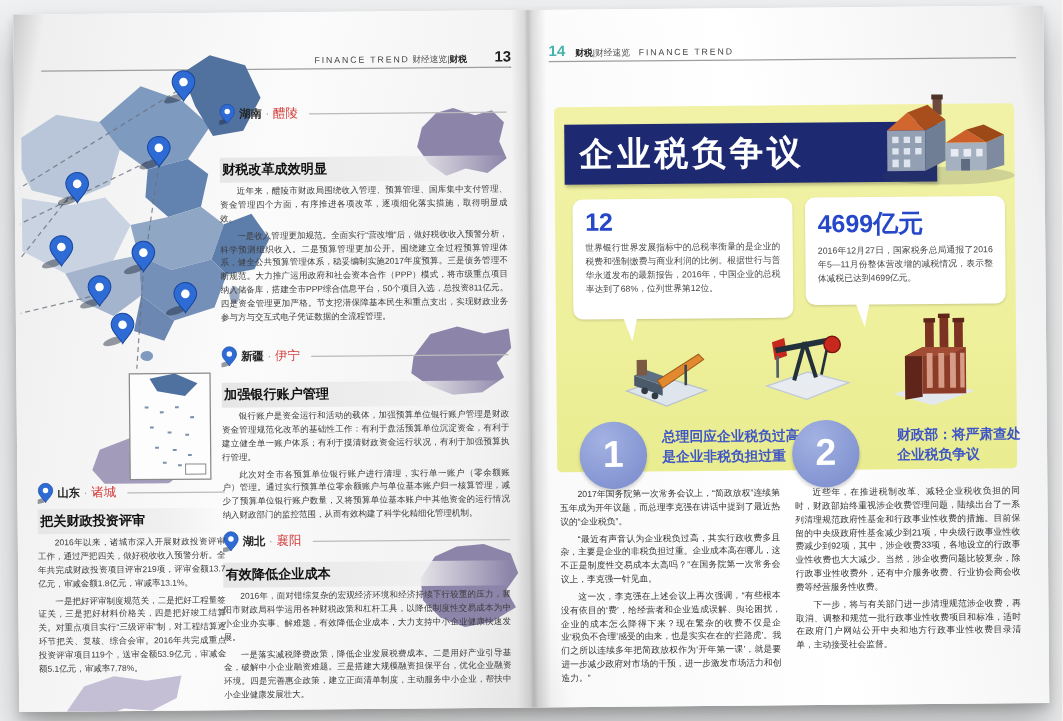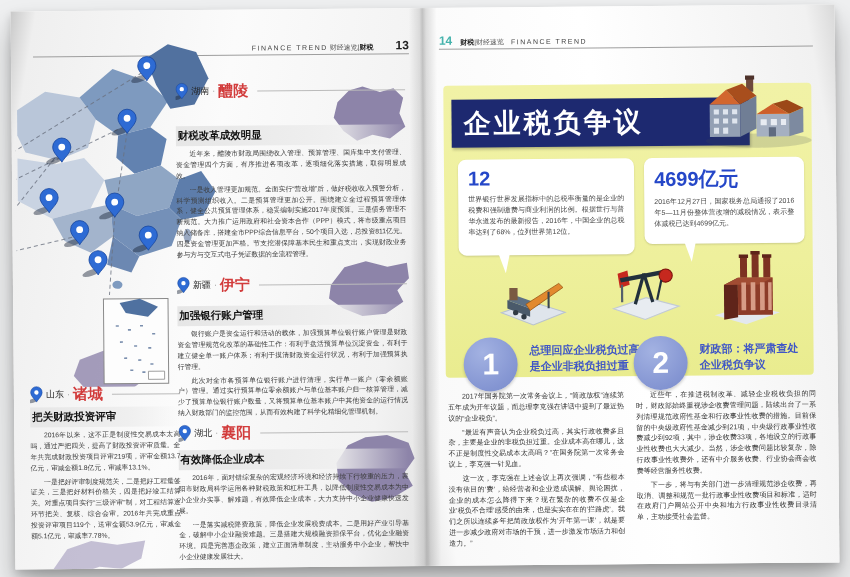--- a/index.html
+++ b/index.html
@@ -19,23 +19,23 @@
   .hdr-l{top:30px;left:22px;right:14px;text-align:right;}
   .hdr-r{top:26px;left:16px;right:22px;text-align:left;}
   .hdr .brand{letter-spacing:1.5px;color:#444;}
   .hdr .cat{font-weight:bold;color:#222;}
   .hdr .pg{font-size:12px;font-weight:bold;color:#222;margin-left:20px;}
   .hdr-r .pg{color:#45b3ac;margin:0 6px 0 0;text-align:right;}
 
   
   .pin-row{display:flex;align-items:center;gap:3px;height:18px;}
   .pin-row .rule{flex:1;border-top:1px solid #bbb;margin-left:6px;}
-  .pin-prov{font-size:9px;font-weight:normal;color:#222;white-space:nowrap;}
+  .pin-prov{font-size:9px;font-weight:bold;color:#222;white-space:nowrap;}
   .pin-sep{font-size:9px;color:#999;}
-  .pin-city{font-size:15px;font-weight:bold;color:#d23c3c;white-space:nowrap;}
+  .pin-city{font-size:10px;font-weight:normal;color:#d23c3c;white-space:nowrap;}
   .art{position:absolute;overflow:hidden;}
   .art-head{font-size:10.5px;font-weight:bold;color:#121212;padding:3px 0 3px 2px;
             background:linear-gradient(90deg,#e6e6e6 0%,#efefef 65%,rgba(239,239,239,0) 100%);}
   .art-body p{margin:3px 0 2px;font-size:6.8px;line-height:1.6;color:#3c3c3c;
               text-align:justify;text-indent:2em;}
   .sil{position:absolute;pointer-events:none;}
 
   
   .panel{position:absolute;left:20px;top:78px;width:368px;height:292px;border-radius:4px;
          background:linear-gradient(180deg,#f1f2a6 0%,#eef09c 60%,#e9ec8f 100%);}
@@ -212,21 +212,21 @@
           <path d="M0,10 C-2,6 -9,1 -9,-5 A9,9 0 1 1 9,-5 C9,1 2,6 0,10 Z" fill="#2e6bd4" stroke="#17479e" stroke-width="0.8"></path>
           <circle cx="0" cy="-5" r="3.4" fill="#fff"></circle>
         </svg>
         <span class="pin-prov">山东</span>
         <span class="pin-sep">·</span>
         <span class="pin-city">诸城</span>
         <span class="rule"></span>
       </div>
       <div class="art-head" style="margin-top:4px;">把关财政投资评审</div>
       <div class="art-body">
-        <p>2016年以来，这不正是制度性交易成本太高吗，通过严把四关，提高了财政投资评审质量。全年共完成财政投资项目评审219项，评审金额13.7亿元，审减金额1.8亿元，审减率13.1%。</p>
+        <p>2016年以来，诸城市深入开展财政投资评审工作，通过严把四关，做好税收收入预警分析。全年共完成财政投资项目评审219项，评审金额13.7亿元，审减金额1.8亿元，审减率13.1%。</p>
         <p>一是把好评审制度规范关，二是把好工程量签证关，三是把好材料价格关，四是把好竣工结算关。对重点项目实行“三级评审”制，对工程结算逐环节把关、复核、综合会审。2016年共完成重点投资评审项目119个，送审金额53.9亿元，审减金额5.1亿元，审减率7.78%。</p>
       </div>
     </div>
   </div>
 
   <div class="page right">
 
     <div class="hdr hdr-r">
       <span class="pg">14</span>
       <span class="cat">财税</span><span>|</span><span>财经速览</span>
@@ -320,21 +320,21 @@
       <div class="num-circle" style="left:18px;top:252px;">
         <span>1</span>
       </div>
       <div class="sec-title" style="left:84px;top:258px;width:150px;">
         <div>总理回应企业税负过高</div>
         <div>是企业非税负担过重</div>
       </div>
       <div class="num-circle" style="left:188px;top:252px;">
         <span>2</span>
       </div>
-      <div class="sec-title" style="left:254px;top:258px;width:112px;">
+      <div class="sec-title" style="left:272px;top:258px;width:112px;">
         <div>财政部：将严肃查处</div>
         <div>企业税负争议</div>
       </div>
     </div>
 
     <div class="col" style="left:22px;width:176px;">
       <p>2017年国务院第一次常务会议上，“简政放权”连续第五年成为开年议题，而总理李克强在讲话中提到了最近热议的“企业税负”。</p>
       <p>“最近有声音认为企业税负过高，其实行政收费多且杂，主要是企业的非税负担过重。企业成本高在哪儿，这不正是制度性交易成本太高吗？”在国务院第一次常务会议上，李克强一针见血。</p>
       <p>这一次，李克强在上述会议上再次强调，“有些根本没有依目的‘费’，给经营者和企业造成误解、舆论困扰，企业的成本怎么降得下来？现在繁杂的收费不仅是企业‘税负不合理’感受的由来，也是实实在在的‘拦路虎’。我们之所以连续多年把简政放权作为‘开年第一课’，就是要进一步减少政府对市场的干预，进一步激发市场活力和创造力。”</p>
     </div>

